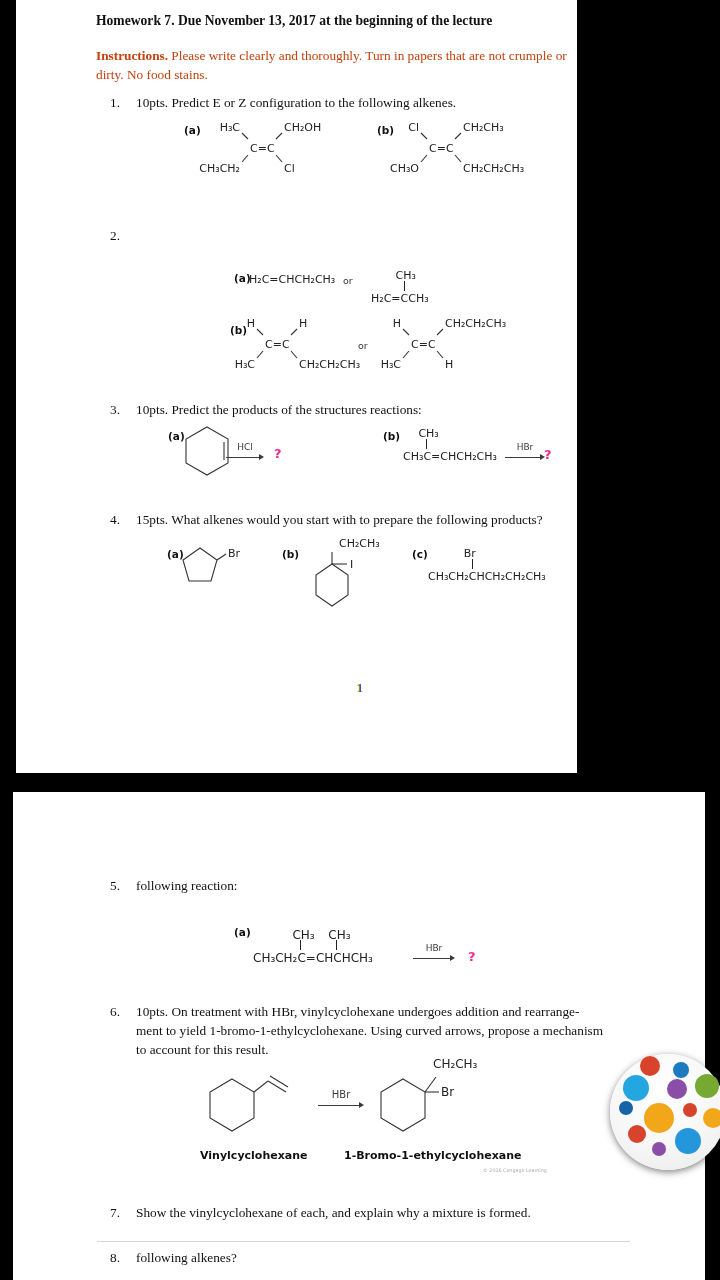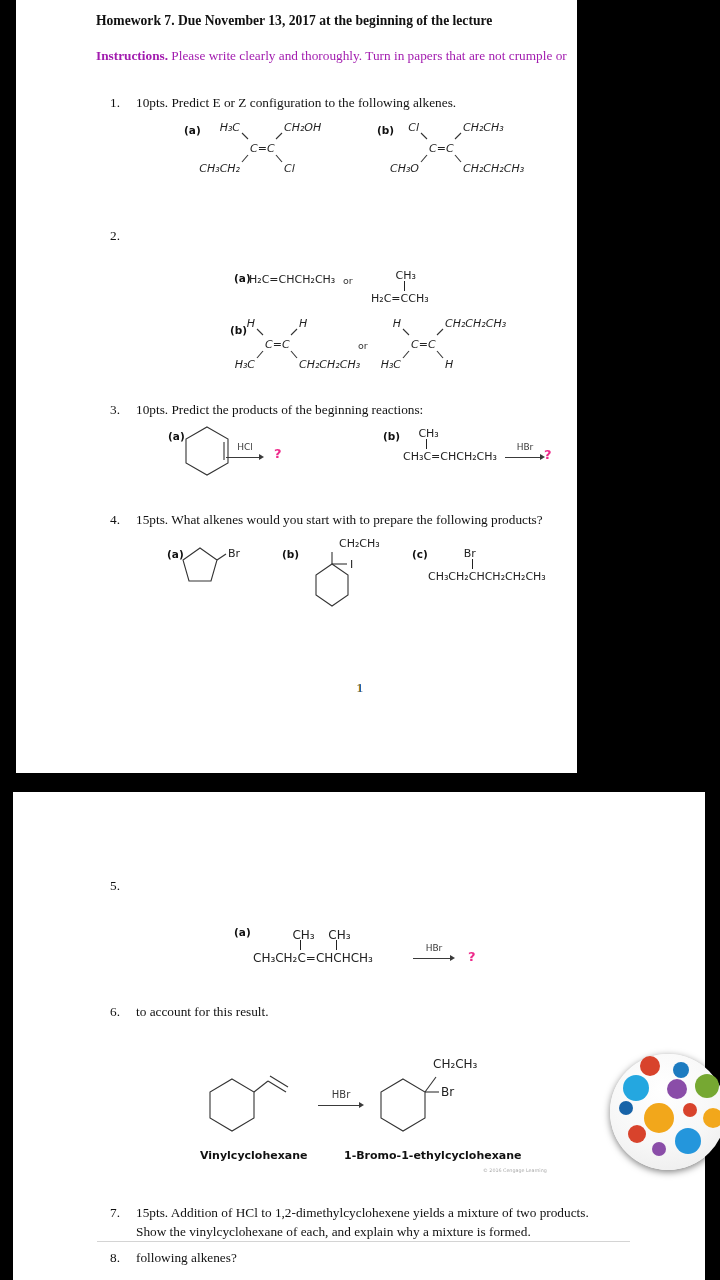--- a/index.html
+++ b/index.html
@@ -1,31 +1,31 @@
 <!DOCTYPE html>
 <html><head>
 <meta charset="utf-8">
 <style>
   html,body{margin:0;padding:0;}
   body{width:720px;height:1280px;background:#000;position:relative;overflow:hidden;}
   .page{position:absolute;background:#fff;}
   #page1{left:16px;top:0;width:561px;height:773px;}
   #page2{left:13px;top:792px;width:692px;height:488px;}
   .title{position:absolute;font:bold 13.6px "Liberation Serif",serif;color:#111;white-space:nowrap;}
-  .para{position:absolute;font:13.3px/19px "Liberation Serif",serif;color:#a21caf;}
+  .para{position:absolute;font:13.3px/19px "Liberation Serif",serif;color:#c2410c;}
   .pline{white-space:nowrap;}
   .item{position:absolute;font:13.3px/19px "Liberation Serif",serif;color:#111;}
   .inum{position:absolute;left:0;top:0;}
   .itext{margin-left:26px;}
   .tag{position:absolute;font:bold 10.5px "DejaVu Sans",sans-serif;color:#111;white-space:nowrap;}
   .chem{position:absolute;font:11px "DejaVu Sans",sans-serif;color:#222;white-space:nowrap;}
   .ortxt{position:absolute;font:9.5px "DejaVu Sans",sans-serif;color:#333;}
   .alk{position:absolute;width:150px;height:52px;font:11px "DejaVu Sans",sans-serif;color:#222;}
   .alk svg{position:absolute;left:0;top:0;}
-  .alk span{position:absolute;white-space:nowrap;font-style:italic;}
+  .alk span{position:absolute;white-space:nowrap;}
   .alk .tl{left:0;top:-1px;width:50px;text-align:right;}
   .alk .tr{left:94px;top:-1px;}
   .alk .bl{left:0;bottom:-1px;width:50px;text-align:right;}
   .alk .br{left:94px;bottom:-1px;}
   .alk .cc{left:60px;top:20px;}
   .anchor{position:relative;display:inline-block;}
   .anchor .vb{position:absolute;left:3px;top:-11px;width:1px;height:10px;background:#222;}
   .anchor .clabel{position:absolute;left:-5px;top:-23px;white-space:nowrap;}
   .rxn{position:absolute;text-align:center;font:9px "DejaVu Sans",sans-serif;color:#3a3a3a;}
   .rxn.big{font-size:10px;}
@@ -48,20 +48,21 @@
 </style>
 </head>
 <body>
 
 <div class="page" id="page1">
 
   <div class="title" style="left:80px;top:13px">Homework 7. Due November 13, 2017 at the beginning of the lecture</div>
 
   <div class="para" style="left:80px;top:46px">
     <div class="pline"><b>Instructions.</b><span> Please write clearly and thoroughly. Turn in papers that are not crumple or</span></div>
+    <div class="pline">dirty. No food stains.</div>
   </div>
 
   <div class="item" style="left:94px;top:93px">
     <span class="inum">1.</span>
     <div class="itext">
         <div class="pline">10pts. Predict E or Z configuration to the following alkenes.</div>
       </div>
   </div>
 
   <span class="tag" style="left:168px;top:124px">(a)</span>
@@ -130,21 +131,21 @@
     <span class="tl">H</span>
     <span class="tr">CH₂CH₂CH₃</span>
     <span class="cc">C=C</span>
     <span class="bl">H₃C</span>
     <span class="br">H</span>
   </div>
 
   <div class="item" style="left:94px;top:400px">
     <span class="inum">3.</span>
     <div class="itext">
-        <div class="pline">10pts. Predict the products of the beginning reactions:</div>
+        <div class="pline">10pts. Predict the products of the structures reactions:</div>
       </div>
   </div>
 
   <span class="tag" style="left:152px;top:430px">(a)</span>
   <div class="strsvg" style="left:167px;top:424px">
     <svg width="48" height="54">
       <polygon points="24,3 45,15 45,39 24,51 3,39 3,15"></polygon>
       <line x1="41" y1="18" x2="41" y2="36"></line>
     </svg>
   </div>
@@ -193,34 +194,37 @@
   <span class="chem" style="left:412px;top:570px">CH₃CH₂<span class="anchor"><span>CH</span><span class="vb"></span><span class="clabel">Br</span></span>CH₂CH₂CH₃</span>
 
   <div class="pageno" style="left:341px;top:680px">1</div>
 </div>
 
 <div class="page" id="page2">
 
   <div class="item" style="left:97px;top:84px">
     <span class="inum">5.</span>
     <div class="itext">
+      <div class="pline">following reaction:</div>
     </div>
   </div>
 
   <span class="tag" style="left:221px;top:134px">(a)</span>
   <span class="chem" style="left:240px;top:159px;font-size:12px">CH₃CH₂<span class="anchor"><span>C</span><span class="vb"></span><span class="clabel">CH₃</span></span>=CH<span class="anchor"><span>CH</span><span class="vb"></span><span class="clabel">CH₃</span></span>CH₃</span>
   <div class="rxn" style="left:400px;top:151px;width:42px">
     <span class="lbl">HBr</span>
     <span class="arr"></span>
   </div>
   <span class="qm" style="left:455px;top:157px">?</span>
 
   <div class="item" style="left:97px;top:210px">
     <span class="inum">6.</span>
     <div class="itext">
+      <div class="pline">10pts. On treatment with HBr, vinylcyclohexane undergoes addition and rearrange-</div>
+      <div class="pline">ment to yield 1-bromo-1-ethylcyclohexane. Using curved arrows, propose a mechanism</div>
       <div class="pline">to account for this result.</div>
     </div>
   </div>
 
   <div class="strsvg" style="left:193px;top:281px">
     <svg width="92" height="62">
       <polygon points="26,6 48,19 48,45 26,58 4,45 4,19"></polygon>
       <line x1="48" y1="19" x2="62" y2="8"></line>
       <line x1="62" y1="8" x2="80" y2="19"></line>
       <line x1="64" y1="3" x2="82" y2="14"></line>
@@ -240,21 +244,20 @@
   </div>
   <span class="chem" style="left:428px;top:293px;font-size:12px">Br</span>
 
   <span class="struct-label" style="left:187px;top:357px">Vinylcyclohexane</span>
   <span class="struct-label" style="left:331px;top:357px">1-Bromo-1-ethylcyclohexane</span>
   <span class="credit" style="left:470px;top:375px">© 2016 Cengage Learning</span>
 
   <div class="item" style="left:97px;top:411px">
     <span class="inum">7.</span>
     <div class="itext">
-      <div class="pline">15pts. Addition of HCl to 1,2-dimethylcyclohexene yields a mixture of two products.</div>
       <div class="pline">Show the vinylcyclohexane of each, and explain why a mixture is formed.</div>
     </div>
   </div>
 
   <div class="rule" style="left:84px;top:449px;width:533px"></div>
 
   <div class="item" style="left:97px;top:456px">
     <span class="inum">8.</span>
     <div class="itext">
       <div class="pline">following alkenes?</div>

